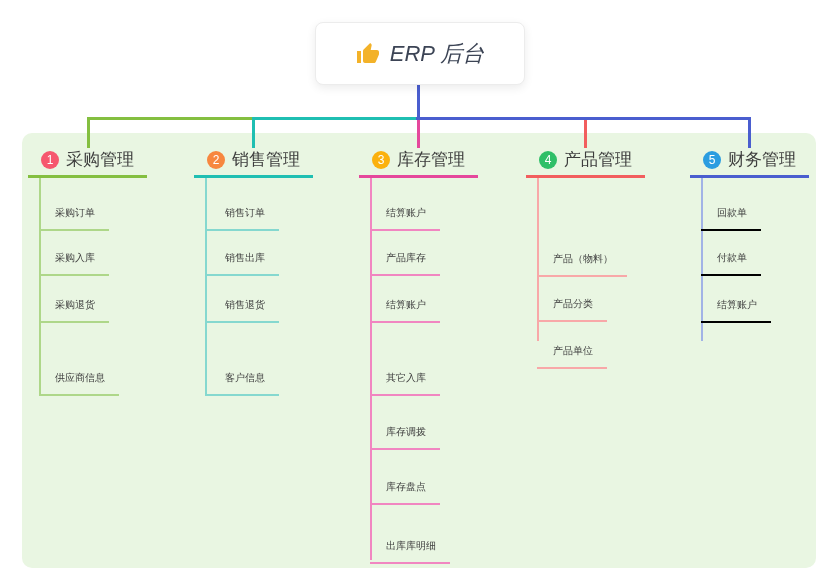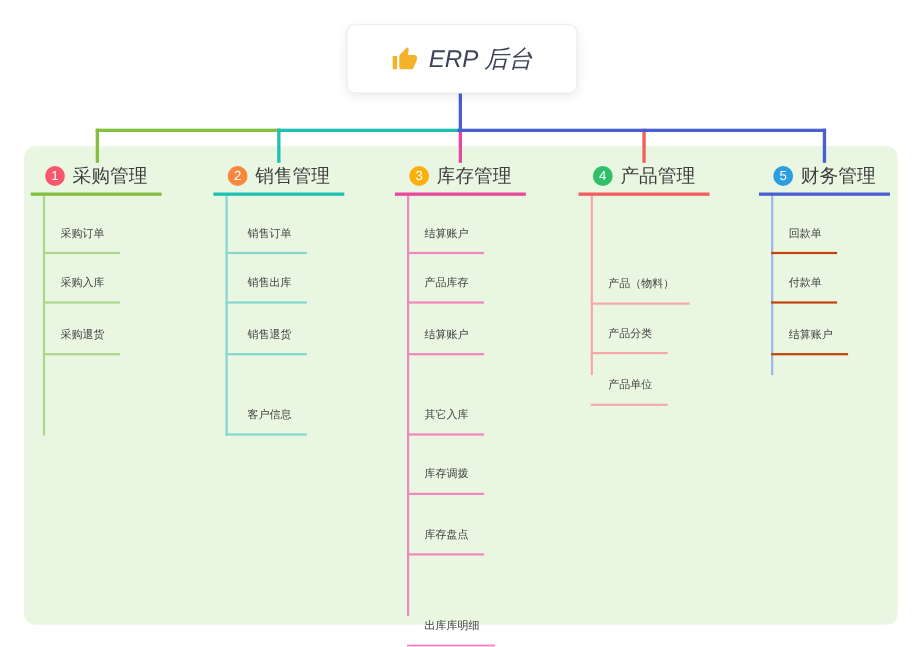--- a/index.html
+++ b/index.html
@@ -112,28 +112,28 @@
     font-size: 10px;
     color: #414141;
     line-height: 20px;
     white-space: nowrap;
     z-index: 2;
   }
   .c1 { left: 39px;  border-bottom: 2px solid #aed789; }
   .c2 { left: 205px; border-bottom: 2px solid #85d8cf; padding-left: 20px; }
   .c3 { left: 370px; border-bottom: 2px solid #f186c1; }
   .c4 { left: 537px; border-bottom: 2px solid #f8a8a8; margin-top: 46px; }
-  .c5 { left: 701px; border-bottom: 2px solid #c2410c; }
+  .c5 { left: 701px; border-bottom: 2px solid #000000; }
   .r0 { top: 203px; }
   .r1 { top: 248px; font-family: Liberation Serif, serif; }
   .r2 { top: 295px; }
   .r3 { top: 368px; }
   .r4 { top: 422px; }
   .r5 { top: 477px; }
-  .r6 { top: 560px; }
+  .r6 { top: 536px; }
 </style>
 </head>
 <body>
 
 <div class="canvas">
 
   <div class="panel"></div>
 
   <div class="conn stem"></div>
   <div class="conn horiz h1"></div>
@@ -155,20 +155,21 @@
   </div>
 
   <div class="parent p1">
     <span class="badge bg1">1</span>
     <span>采购管理</span>
   </div>
   <div class="spine s1"></div>
   <div class="child c1 r0">采购订单</div>
   <div class="child c1 r1">采购入库</div>
   <div class="child c1 r2">采购退货</div>
+  <div class="child c1 r3">供应商信息</div>
 
   <div class="parent p2">
     <span class="badge bg2">2</span>
     <span>销售管理</span>
   </div>
   <div class="spine s2"></div>
   <div class="child c2 r0">销售订单</div>
   <div class="child c2 r1">销售出库</div>
   <div class="child c2 r2">销售退货</div>
   <div class="child c2 r3">客户信息</div>

